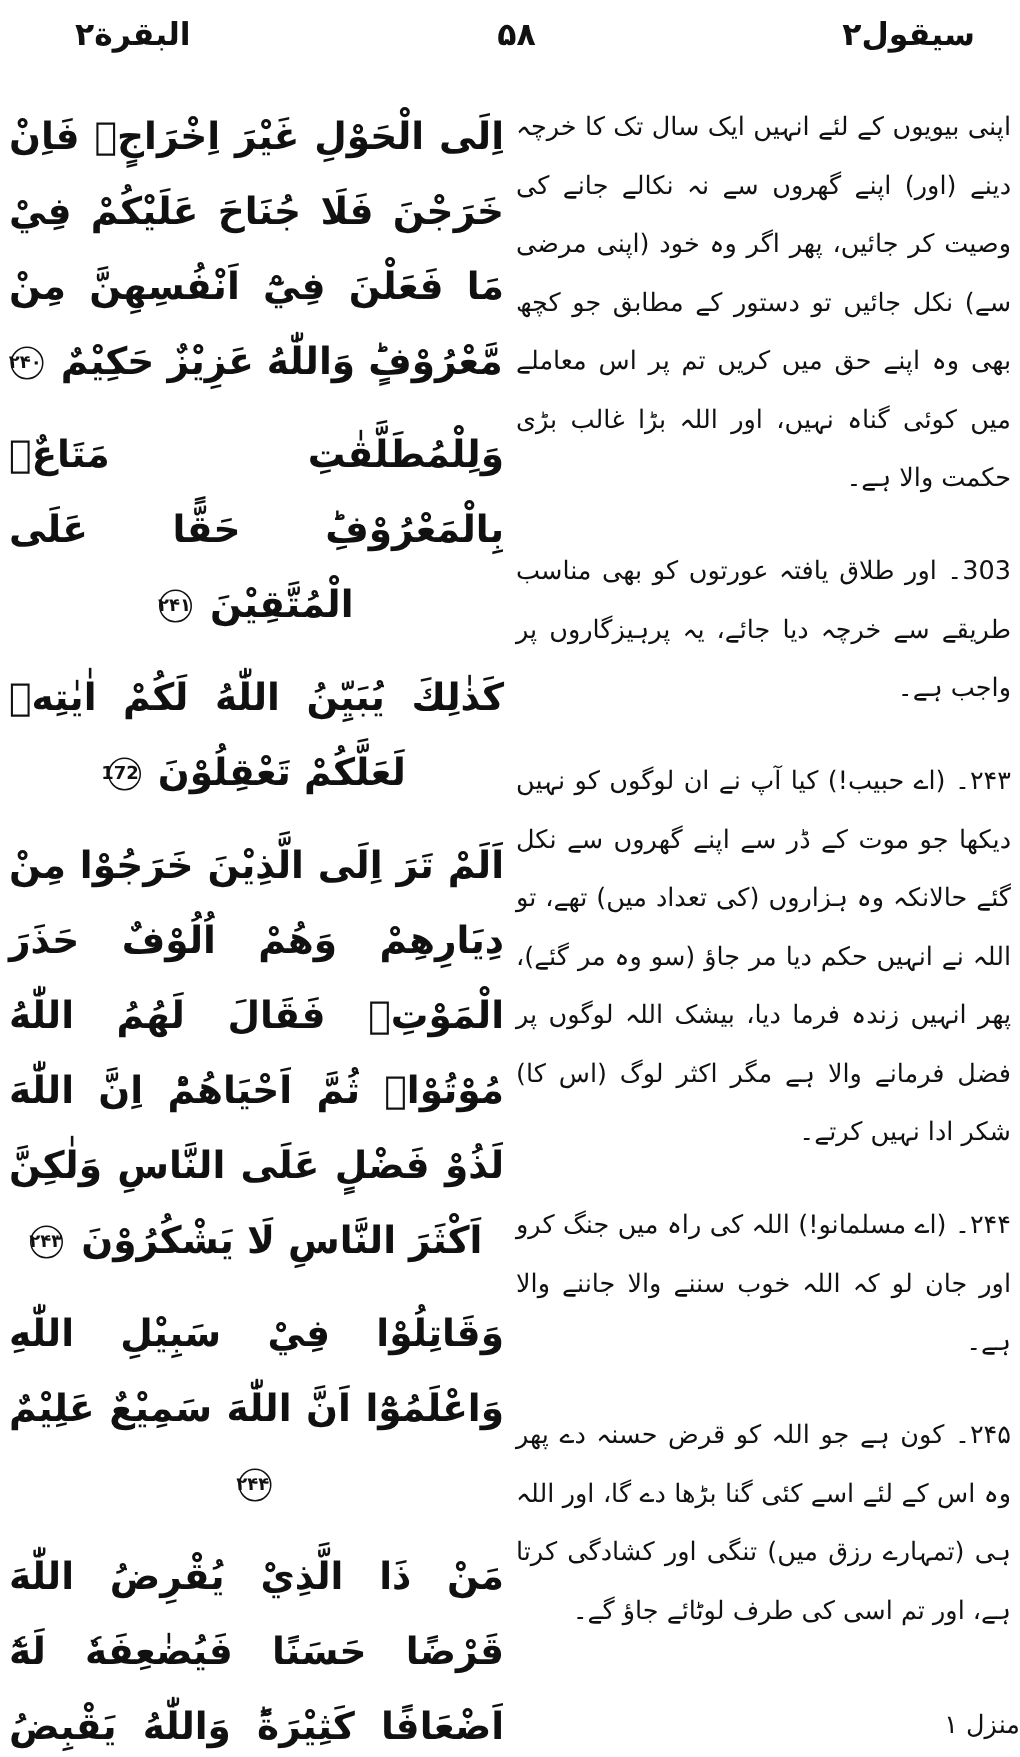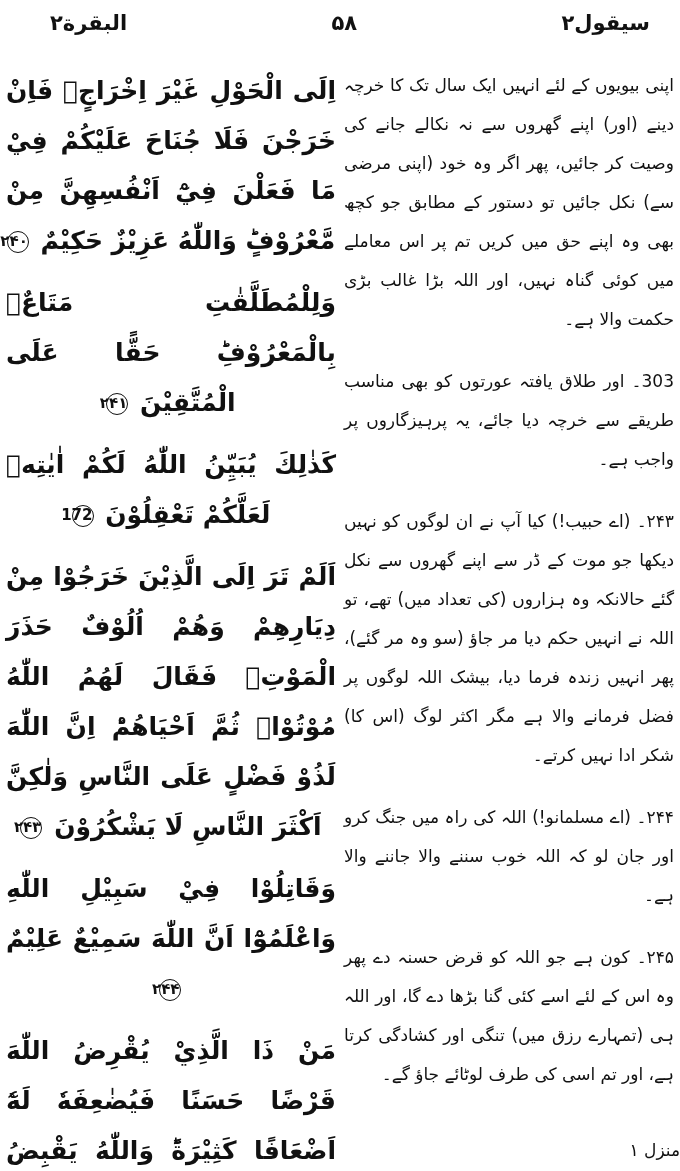--- a/index.html
+++ b/index.html
@@ -60,21 +60,21 @@
     margin: 0 0 12px 0;
   }
   .verse-num {
     display: inline-block;
     box-sizing: border-box;
     width: 22px;
     height: 22px;
     line-height: 19px;
     border: 1.7px solid #111111;
     border-radius: 50%;
-    font-size: 15px;
+    font-size: 12px;
     font-weight: bold;
     vertical-align: middle;
     margin-right: 3px;
   }
   
   .footer {
     position: absolute;
     bottom: 8px;
     left: 0;
     right: 0;

